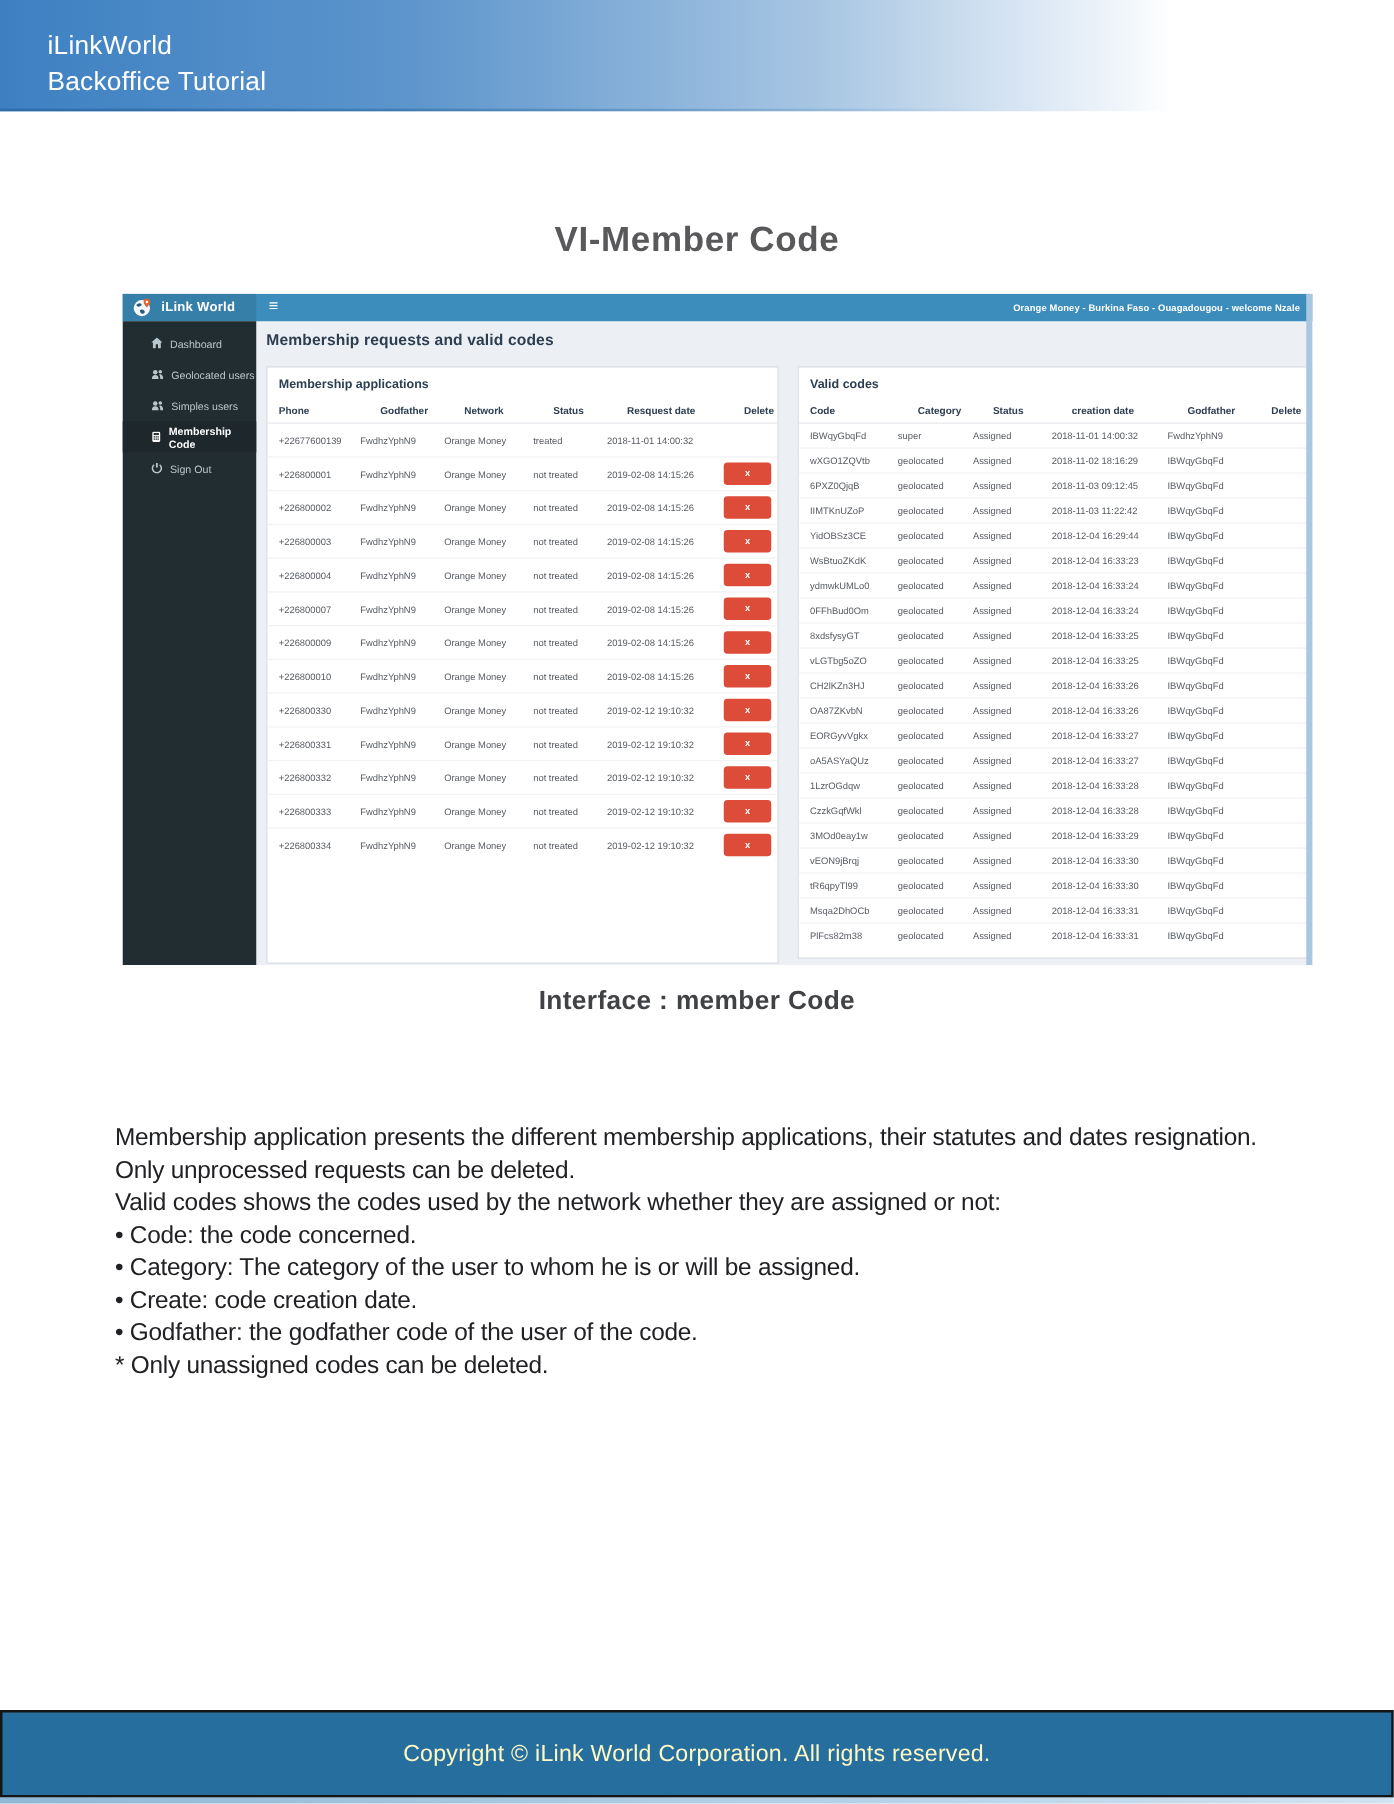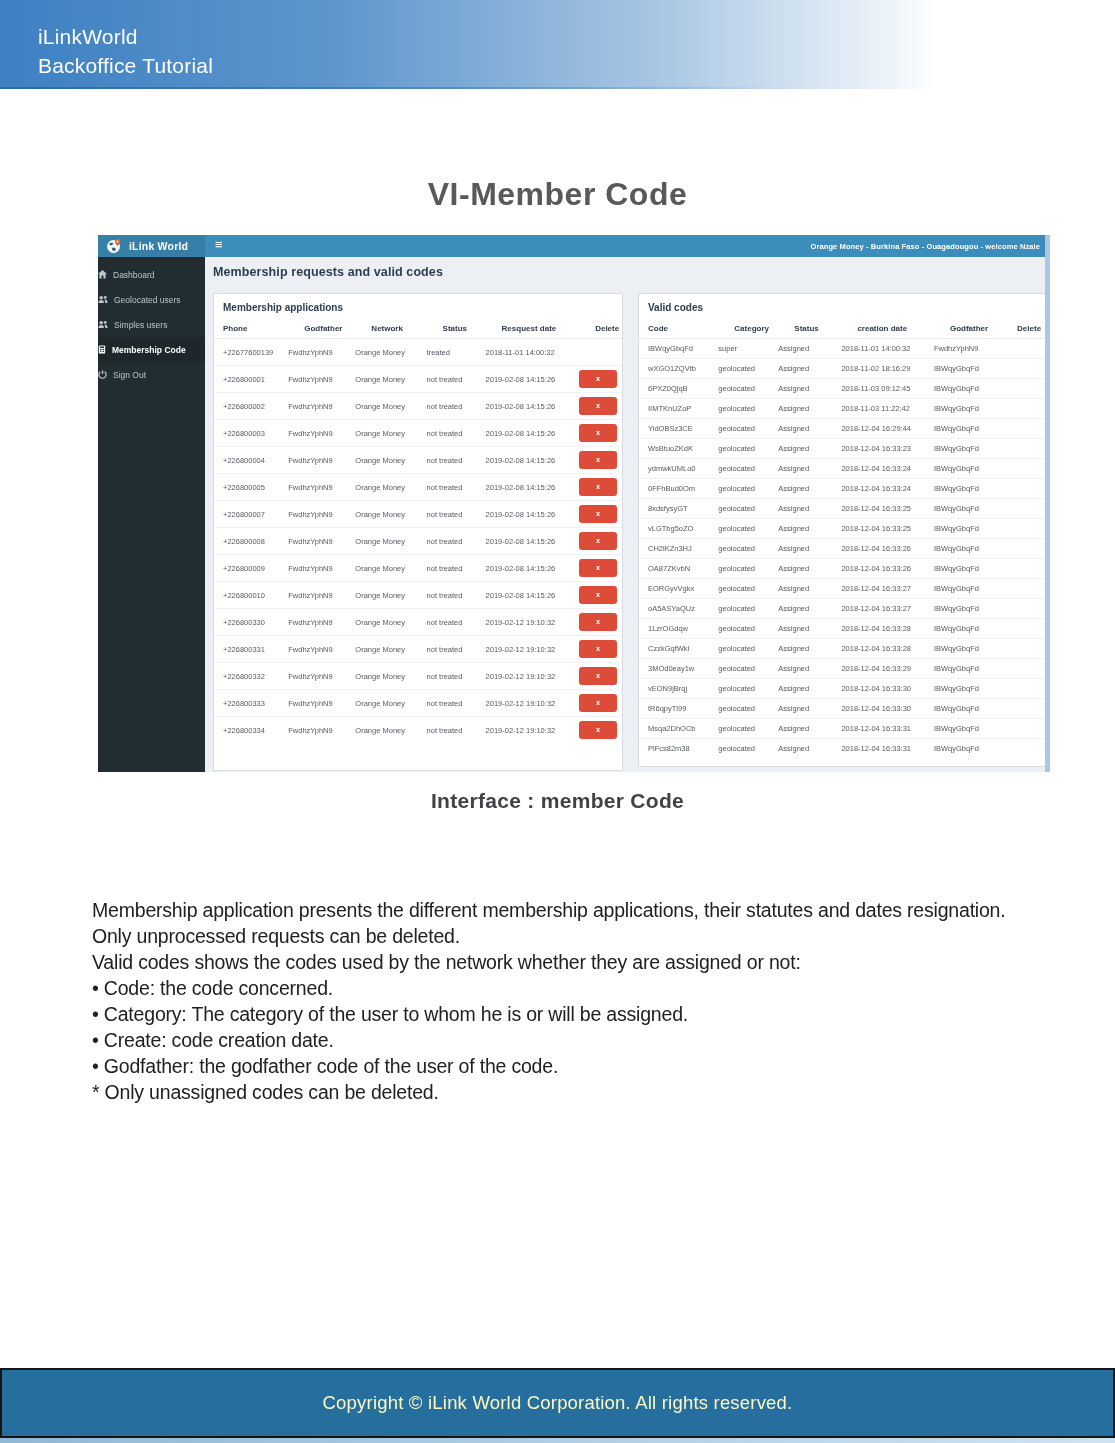--- a/index.html
+++ b/index.html
@@ -19,21 +19,21 @@
   }
   .doc-header::after{
     content:""; position:absolute; left:0; bottom:0; width:100%; height:2px;
     background:linear-gradient(to right, #2e6da4 0%, rgba(255,255,255,0) 85%);
   }
   .doc-header .line { color:#ffffff; font-size:21px; line-height:29px; font-weight:400; letter-spacing:.2px; }
 
   
   .section-title {
     position:absolute; left:0; top:176px; width:100%;
-    text-align:center; font-size:32px; font-weight:bold; color:#59595c; letter-spacing:.5px;
+    text-align:center; font-size:28px; font-weight:bold; color:#59595c; letter-spacing:.5px;
   }
   .caption {
     position:absolute; left:0; top:789px; width:100%;
     text-align:center; font-size:21px; font-weight:bold; color:#414245; letter-spacing:.3px;
   }
 
   
   .shot {
     position:absolute; left:98px; top:235px; width:952px; height:537px;
     background:#ecf0f5; overflow:hidden; font-family:"Liberation Sans", sans-serif;
@@ -48,21 +48,21 @@
   }
   .app-logo .brand { color:#fff; font-size:10.5px; font-weight:bold; letter-spacing:.2px; }
   .hamburger { position:absolute; left:117px; top:2px; color:#fff; font-size:13px; font-weight:bold; cursor:pointer; }
   .navbar-right {
     position:absolute; right:10px; top:0; height:22px; display:flex; align-items:center;
     color:#fff; font-size:7.5px; font-weight:bold; letter-spacing:.1px;
   }
 
   .app-sidebar { position:absolute; left:0; top:22px; width:107px; height:515px; background:#222d32; }
   .side-item {
-    height:25px; display:flex; align-items:center; gap:6px; padding-left:0;
+    height:25px; display:flex; align-items:center; gap:6px; padding-left:23px;
     color:#b8c7ce; font-size:8.5px; cursor:pointer;
   }
   .side-item:first-child{ margin-top:5px; }
   .side-item.active { background:#1e282c; color:#ffffff; font-weight:bold; }
   .side-item svg { flex:0 0 auto; }
 
   .app-content { position:absolute; left:107px; top:22px; width:840px; height:515px; }
   .page-heading {
     position:absolute; left:8px; top:8px; font-size:12.5px; font-weight:bold; color:#2c3e50; letter-spacing:.1px;
   }
@@ -254,37 +254,21 @@
             </tr>
             <tr>
               <td>+226800004</td>
               <td>FwdhzYphN9</td>
               <td>Orange Money</td>
               <td>not treated</td>
               <td>2019-02-08 14:15:26</td>
               <td><span class="del-btn">x</span></td>
             </tr>
             <tr>
-              <td>+226800005</td>
-              <td>FwdhzYphN9</td>
-              <td>Orange Money</td>
-              <td>not treated</td>
-              <td>2019-02-08 14:15:26</td>
-              <td><span class="del-btn">x</span></td>
-            </tr>
-            <tr>
               <td>+226800007</td>
-              <td>FwdhzYphN9</td>
-              <td>Orange Money</td>
-              <td>not treated</td>
-              <td>2019-02-08 14:15:26</td>
-              <td><span class="del-btn">x</span></td>
-            </tr>
-            <tr>
-              <td>+226800008</td>
               <td>FwdhzYphN9</td>
               <td>Orange Money</td>
               <td>not treated</td>
               <td>2019-02-08 14:15:26</td>
               <td><span class="del-btn">x</span></td>
             </tr>
             <tr>
               <td>+226800009</td>
               <td>FwdhzYphN9</td>
               <td>Orange Money</td>

